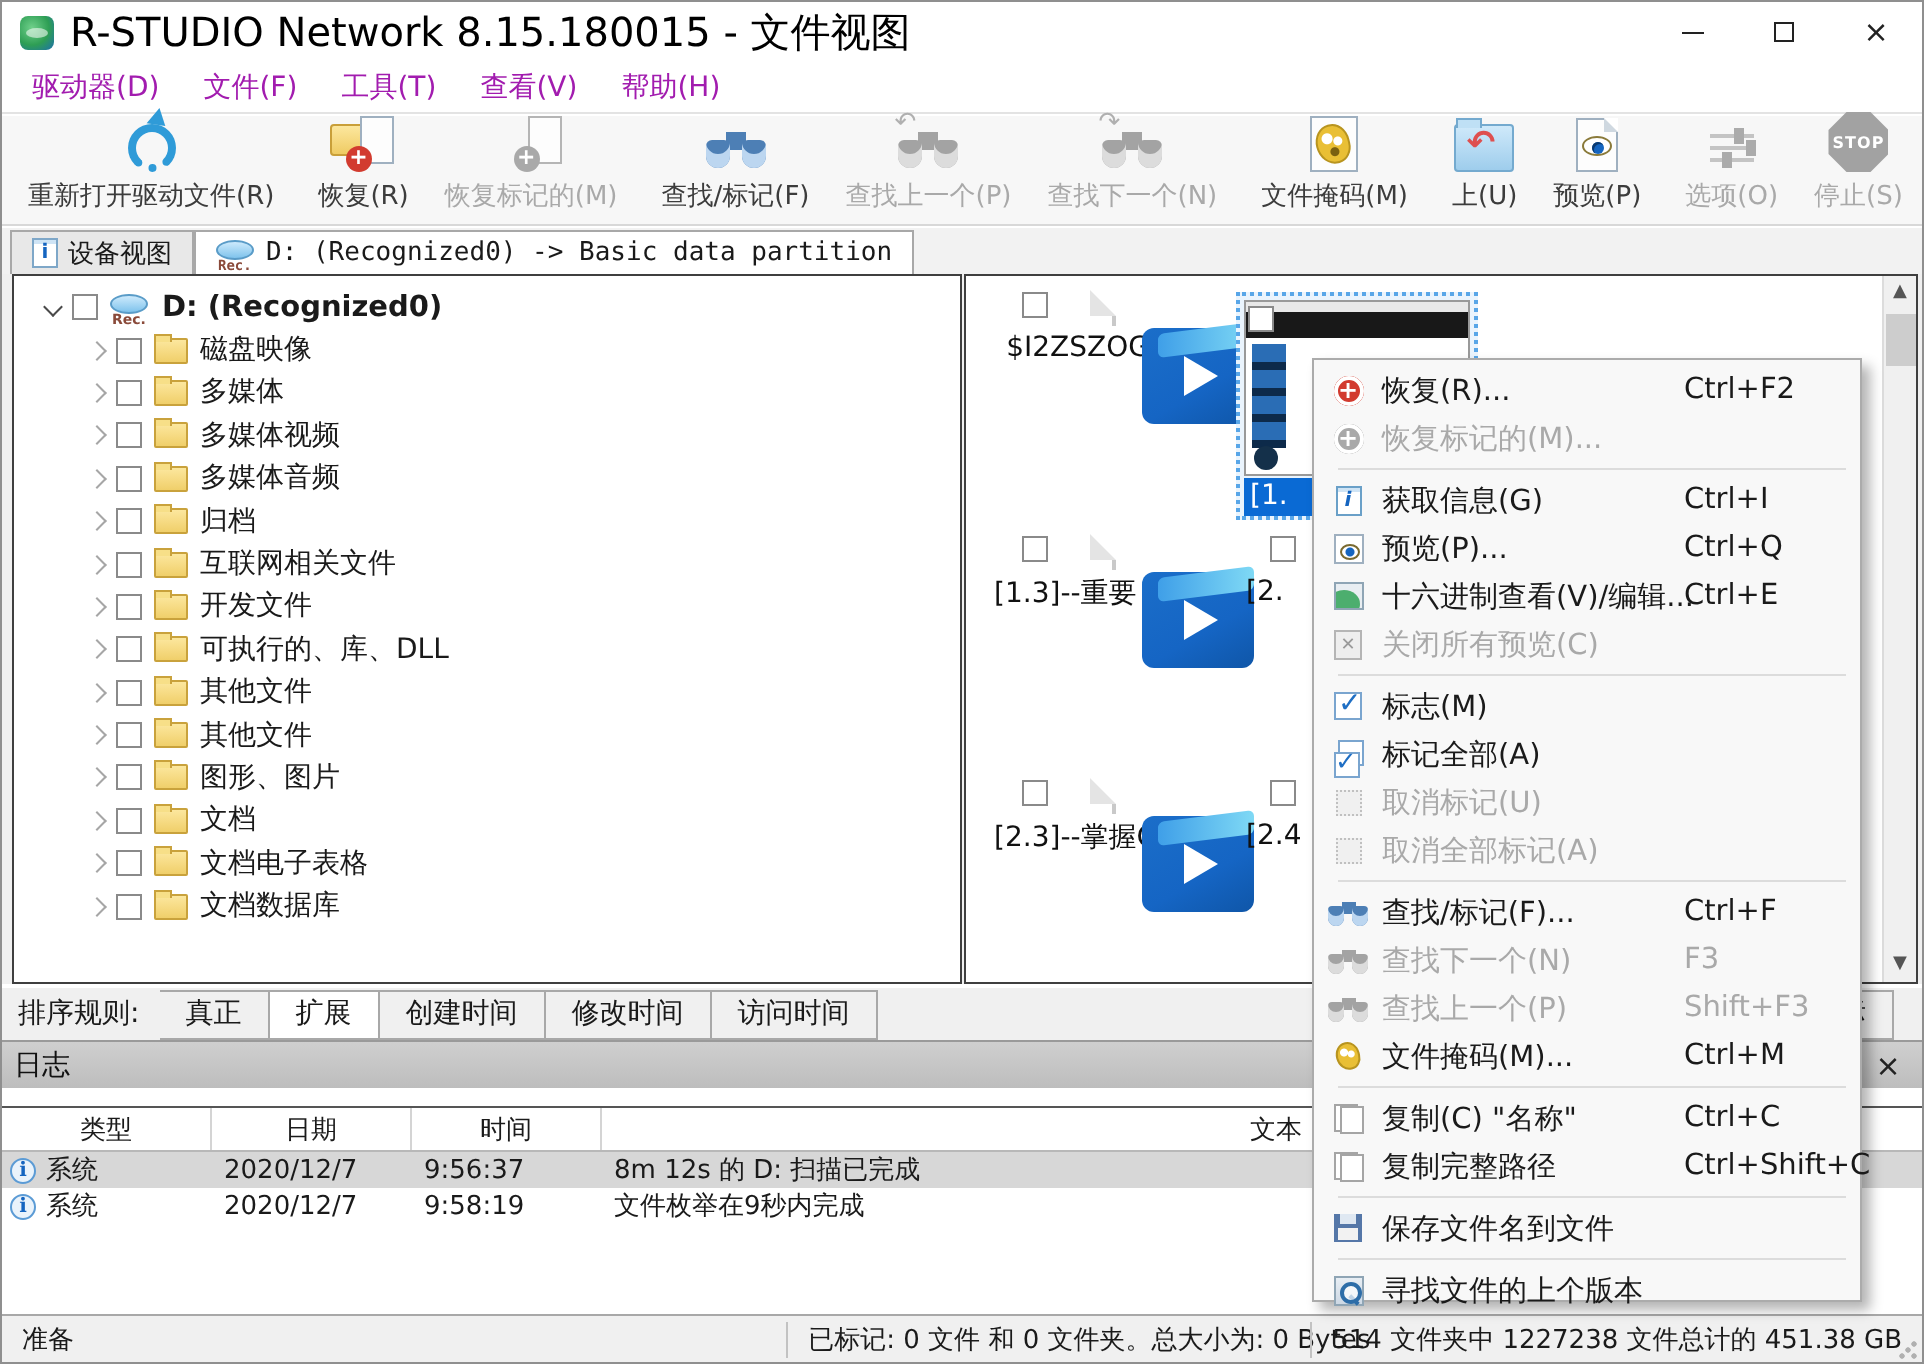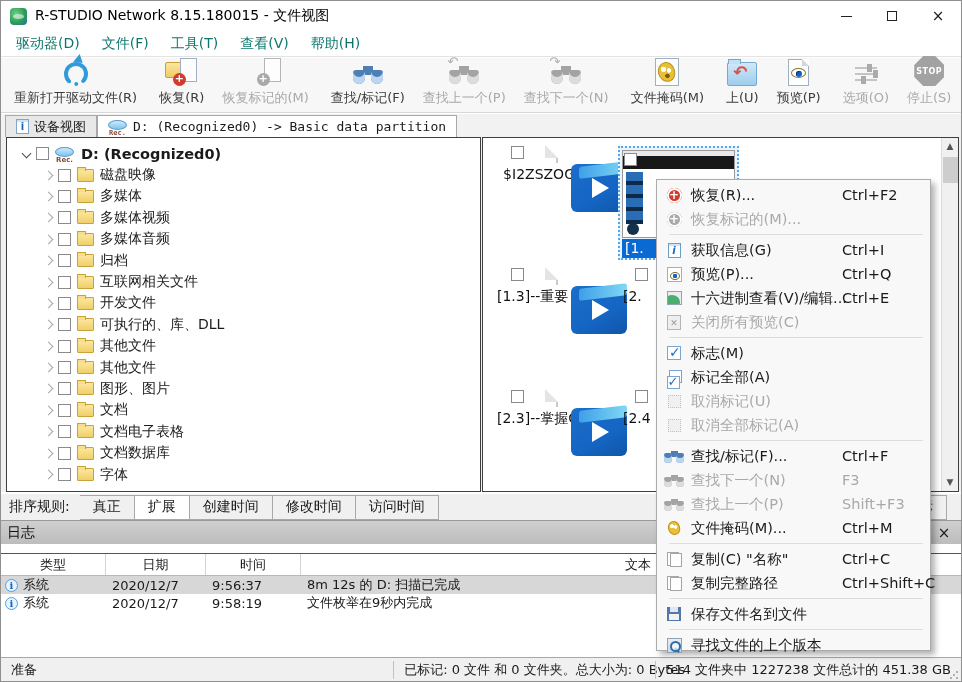--- a/index.html
+++ b/index.html
@@ -5,30 +5,30 @@
   * { box-sizing: border-box; margin: 0; padding: 0; }
   html,body { width:962px; height:682px; }
   body { font-family:"DejaVu Sans","Liberation Sans",sans-serif; font-size:14px; color:#1a1a1a; background:#fff; }
   .window { position:relative; width:962px; height:682px; border:1px solid #8f8f8f; background:#fff; overflow:hidden; }
 
   
   .titlebar { position:absolute; left:0; top:0; width:100%; height:30px; background:#fff; display:flex; align-items:center; }
   .app-icon { width:17px; height:17px; margin:0 8px 0 9px; border-radius:4px;
     background:radial-gradient(circle at 35% 35%, #6fd08a, #2e9e54 55%, #1c6fae); position:relative; }
   .app-icon::after { content:""; position:absolute; left:3px; top:6px; width:11px; height:5px; border-radius:50%; background:rgba(255,255,255,.55); }
-  .title-text { font-size:14px; color:#000; }
+  .title-text { font-size:20px; color:#000; }
   .win-controls { margin-left:auto; display:flex; height:100%; }
   .win-btn { width:46px; height:100%; display:flex; align-items:center; justify-content:center; color:#222; }
   .glyph-min { width:11px; height:1px; background:#222; }
   .glyph-max { width:10px; height:10px; border:1px solid #222; }
   .glyph-close { font-size:15px; line-height:1; }
 
   
   .menubar { position:absolute; left:0; top:30px; width:100%; height:26px; background:#fff; border-bottom:1px solid #e3e3e3; display:flex; align-items:center; padding-left:4px; }
-  .menu-item { padding:4px 11px; font-size:14px; color:#0f766e; }
+  .menu-item { padding:4px 11px; font-size:14px; color:#a21caf; }
 
   
   .toolbar { position:absolute; left:0; top:57px; width:100%; height:55px; background:#f7f7f7; border-bottom:1px solid #d8d8d8; display:flex; align-items:stretch; padding:2px 4px; }
   .tb-btn { display:flex; flex-direction:column; align-items:center; justify-content:flex-end; padding:2px 9px 3px; gap:3px; }
   .tb-btn .tb-label { font-size:13px; color:#3c3c3c; white-space:nowrap; }
   .tb-btn.disabled .tb-label { color:#a9a9a9;text-align:center; }
   .tb-sep { width:1px; background:#d2d2d2; margin:3px 2px; }
   .tb-iconbox { height:32px; display:flex; align-items:center; justify-content:center; }
 
   
@@ -427,27 +427,20 @@
           <span class="folder"></span>
           <span class="tree-label">文档电子表格</span>
         </div>
       <div class="tree-row">
           <span class="indent2"></span>
           <span class="chev"></span>
           <span class="cb"></span>
           <span class="folder"></span>
           <span class="tree-label">文档数据库</span>
         </div>
-      <div class="tree-row">
-          <span class="indent2"></span>
-          <span class="chev"></span>
-          <span class="cb"></span>
-          <span class="folder"></span>
-          <span class="tree-label">字体</span>
-        </div>
     </div>
 
     <div class="file-panel">
       <div class="fitem" style="left:14px; top:8px;">
         <span class="cb"></span>
         <span class="vdoc"><i class="player"></i></span>
         <div class="flabel">$I2ZSZOG.mp4</div>
       </div>
       <div class="fitem sel" style="left:135px; top:8px;">
         <span class="cb"></span>

